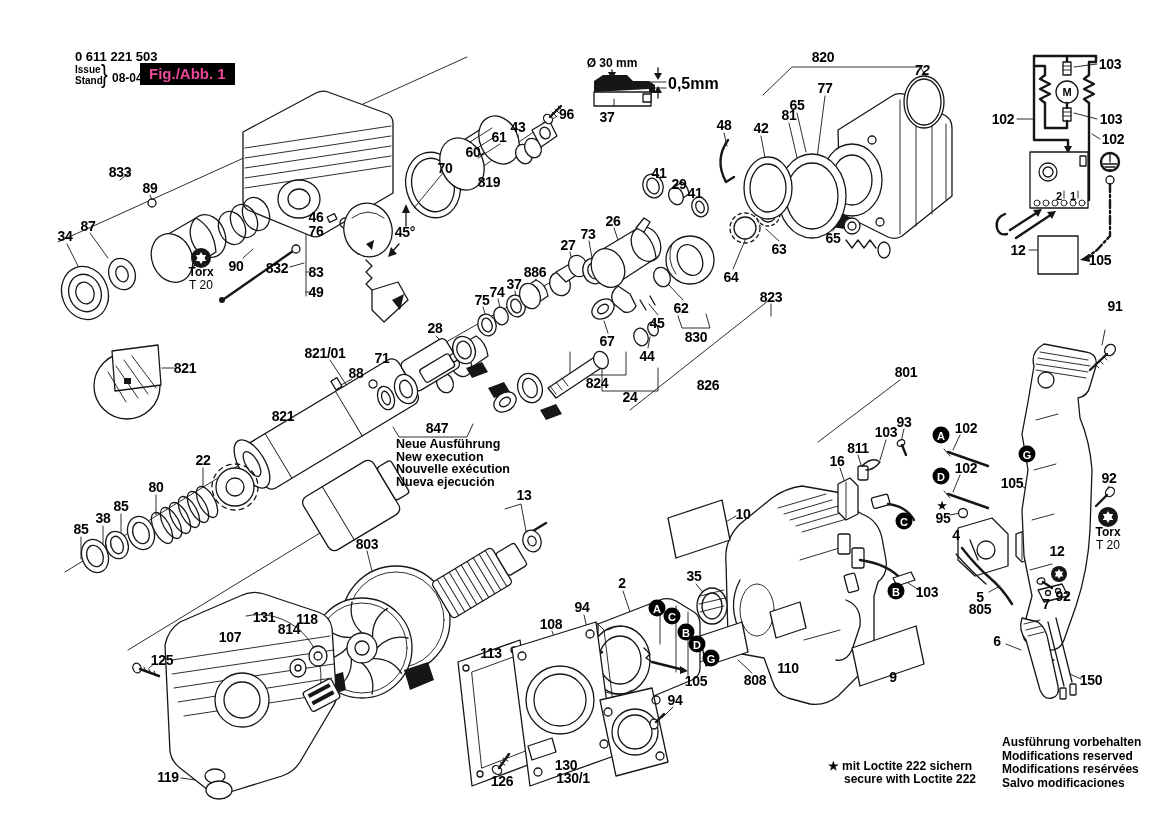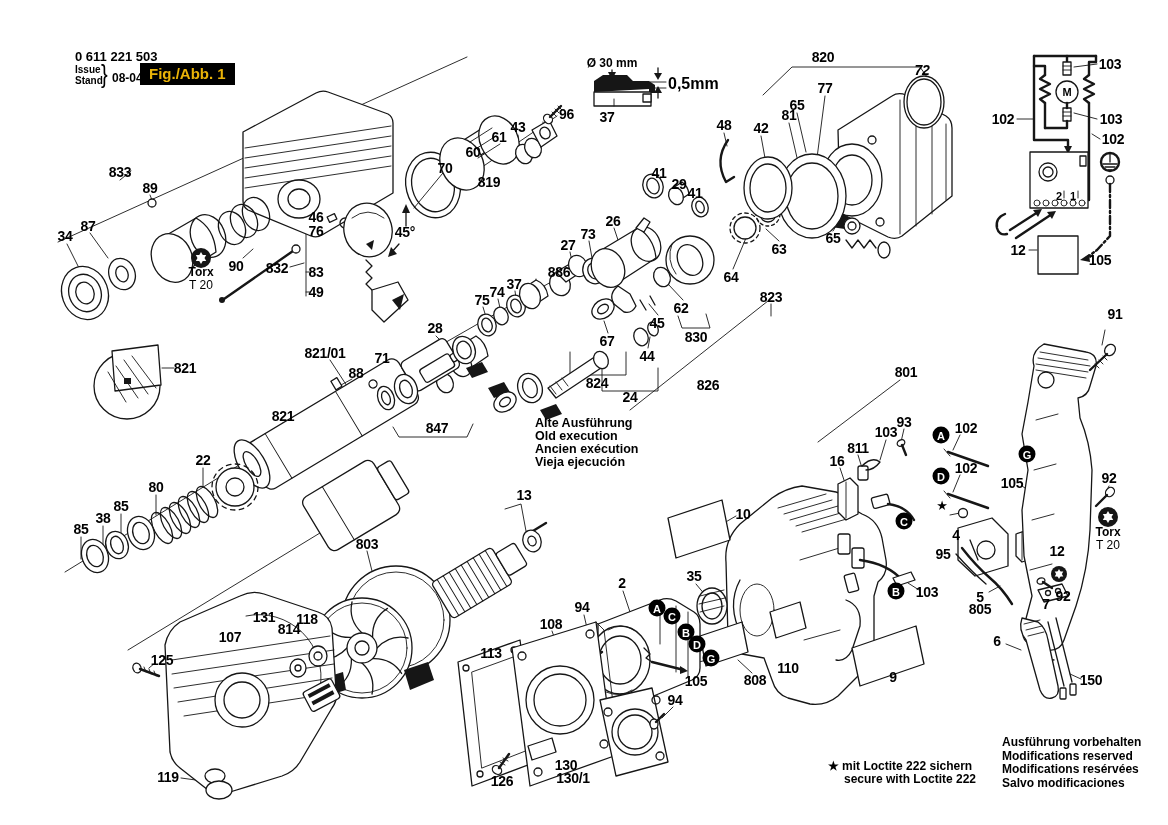--- a/index.html
+++ b/index.html
@@ -14,21 +14,21 @@
   .pl{position:absolute;transform:translate(-50%,-50%);font-weight:bold;font-size:14px;
       line-height:1;color:#000;white-space:nowrap;letter-spacing:-0.3px}
   .pl.s{font-size:11px}
   .pc{position:absolute;transform:translate(-50%,-50%);width:17px;height:17px;border-radius:50%;
       background:#000;color:#fff;font-weight:bold;font-size:11px;display:flex;
       align-items:center;justify-content:center}
   .star{position:absolute;transform:translate(-50%,-50%);font-size:13px;color:#000}
   .tblock{position:absolute;font-weight:bold;font-size:12.5px;line-height:14px;color:#000;white-space:nowrap}
   .center{transform:translate(-50%,-50%)}
   .hcenter{transform:translate(-50%,0);text-align:center}
-  .fig-box{position:absolute;left:140px;top:63px;background:#000;color:#eab308;
+  .fig-box{position:absolute;left:140px;top:63px;background:#000;color:#ec4899;
            font-weight:bold;font-size:15px;padding:2px 9px 3px}
   .pn{position:absolute;left:75px;top:49px;font-weight:bold;font-size:13px}
   .issue{position:absolute;left:75px;top:65px;font-weight:bold;font-size:10px;line-height:10.5px}
   .brace{position:absolute;left:101px;top:63px;font-size:20px;transform:scaleY(1.3);font-weight:normal}
   .idate{position:absolute;left:112px;top:71px;font-weight:bold;font-size:12px}
 </style>
 </head>
 <body>
 
 <div class="stage">
@@ -605,25 +605,25 @@
 
 <div class="tblock hcenter" style="left:201px;top:266px;font-size:12px;line-height:13px">
   <div>Torx</div>
   <div style="font-weight:normal">T 20</div>
 </div>
 <div class="tblock hcenter" style="left:1108px;top:526px;font-size:12px;line-height:13px">
   <div>Torx</div>
   <div style="font-weight:normal">T 20</div>
 </div>
 
-<div class="tblock" style="left:535px;top:417px;font-size:12.5px;line-height:13px">
-  <div>Alte Ausführung</div>
-  <div>Old execution</div>
-  <div>Ancien exécution</div>
-  <div>Vieja ejecución</div>
+<div class="tblock" style="left:396px;top:438px;font-size:12.5px;line-height:12.5px">
+  <div>Neue Ausführung</div>
+  <div>New execution</div>
+  <div>Nouvelle exécution</div>
+  <div>Nueva ejecución</div>
 </div>
 
 
 <div class="tblock" style="left:828px;top:760px;font-size:12px;line-height:13px">
   <div><span>★</span> <span>mit Loctite 222 sichern</span></div>
   <div style="padding-left:16px">secure with Loctite 222</div>
 </div>
 
 <div class="tblock" style="left:1002px;top:736px;font-size:12px;line-height:13.5px">
   <div>Ausführung vorbehalten</div>
@@ -648,21 +648,21 @@
       <div class="pl" style="left: 473px; top: 152px;">60</div>
       <div class="pl" style="left: 499px; top: 137px;">61</div>
       <div class="pl" style="left: 518px; top: 127px;">43</div>
       <div class="pl" style="left: 543px; top: 114px; padding-left: 47px;">96</div>
       <div class="pl" style="left: 489px; top: 182px;">819</div>
       <div class="pl" style="left: 607px; top: 117px;">37</div>
       <div class="pl" style="left: 435px; top: 328px;">28</div>
       <div class="pl" style="left: 482px; top: 300px;">75</div>
       <div class="pl" style="left: 497px; top: 292px;">74</div>
       <div class="pl" style="left: 514px; top: 284px;">37</div>
-      <div class="pl" style="left: 535px; top: 272px; margin-left: 24px;">886</div>
+      <div class="pl" style="left: 535px; top: 272px;">886</div>
       <div class="pl" style="left: 568px; top: 245px;">27</div>
       <div class="pl" style="left: 588px; top: 234px;">73</div>
       <div class="pl" style="left: 613px; top: 221px;">26</div>
       <div class="pl" style="left: 659px; top: 173px;">41</div>
       <div class="pl" style="left: 679px; top: 184px;">29</div>
       <div class="pl" style="left: 695px; top: 193px;">41</div>
       <div class="pl" style="left: 731px; top: 277px;">64</div>
       <div class="pl" style="left: 681px; top: 308px;">62</div>
       <div class="pl" style="left: 657px; top: 323px;">45</div>
       <div class="pl" style="left: 607px; top: 341px;">67</div>
@@ -714,26 +714,26 @@
       <div class="pl" style="left: 788px; top: 668px;">110</div>
       <div class="pl" style="left: 893px; top: 677px;">9</div>
       <div class="pl" style="left: 743px; top: 514px;">10</div>
       <div class="pl" style="left: 906px; top: 372px;">801</div>
       <div class="pl" style="left: 837px; top: 461px;">16</div>
       <div class="pl" style="left: 858px; top: 448px;">811</div>
       <div class="pl" style="left: 886px; top: 432px;">103</div>
       <div class="pl" style="left: 904px; top: 422px;">93</div>
       <div class="pl" style="left: 966px; top: 428px;">102</div>
       <div class="pl" style="left: 966px; top: 468px;">102</div>
-      <div class="pl" style="left: 943px; top: 518px; margin-top: 36px;">95</div>
+      <div class="pl" style="left: 943px; top: 518px;">95</div>
       <div class="pl" style="left: 956px; top: 535px;">4</div>
       <div class="pl" style="left: 927px; top: 592px;">103</div>
       <div class="pl" style="left: 1057px; top: 551px;">12</div>
       <div class="pl" style="left: 1012px; top: 483px;">105</div>
-      <div class="pl" style="left: 1105px; top: 314px; padding-left: 20px;">91</div>
+      <div class="pl" style="left: 1105px; top: 306px; padding-left: 20px;">91</div>
       <div class="pl" style="left: 1109px; top: 478px;">92</div>
       <div class="pl" style="left: 1063px; top: 596px;">92</div>
       <div class="pl" style="left: 1046px; top: 604px;">7</div>
       <div class="pl" style="left: 980px; top: 597px;">5</div>
       <div class="pl" style="left: 980px; top: 609px;">805</div>
       <div class="pl" style="left: 997px; top: 641px;">6</div>
       <div class="pl" style="left: 1091px; top: 680px;">150</div>
       <div class="pl" style="left: 1110px; top: 64px;">103</div>
       <div class="pl" style="left: 1003px; top: 119px;">102</div>
       <div class="pl" style="left: 1111px; top: 119px;">103</div>

